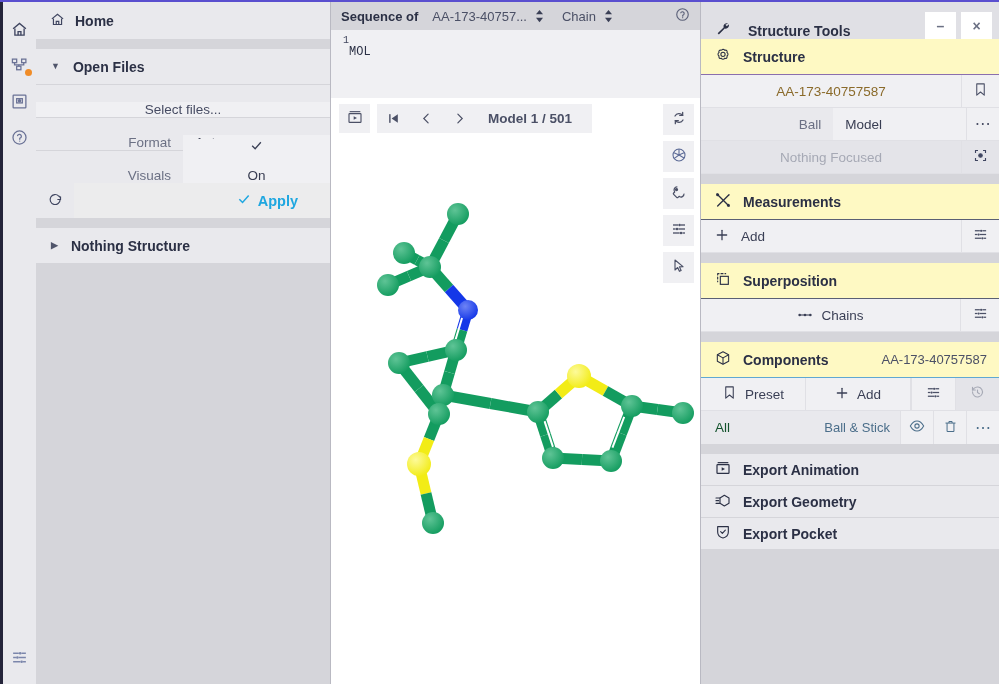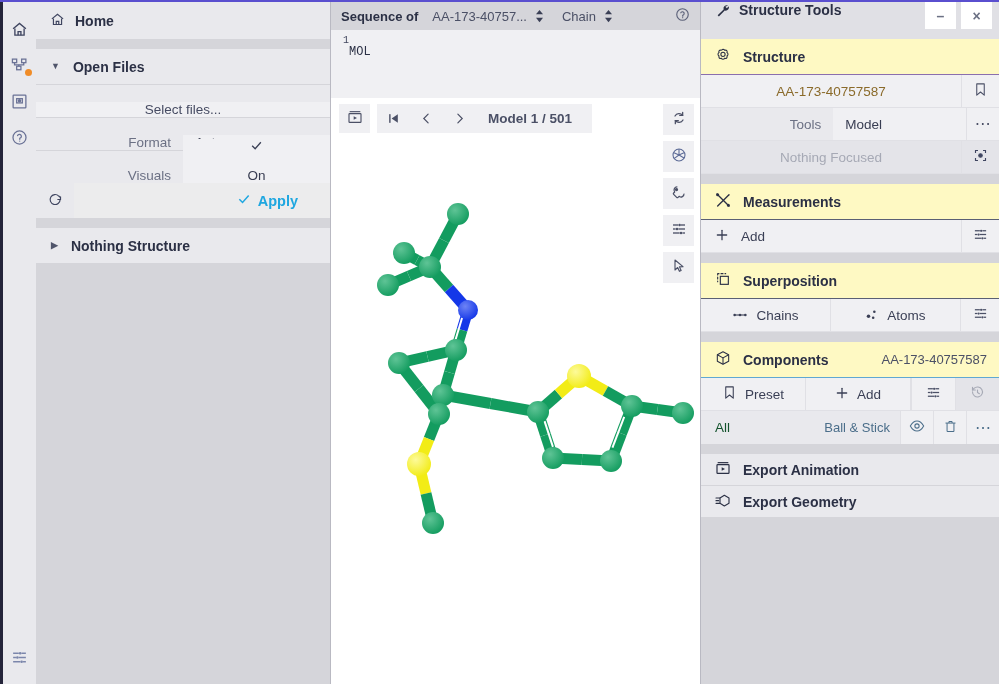--- a/index.html
+++ b/index.html
@@ -158,21 +158,21 @@
   .axes { position: absolute; left: 358px; bottom: 28px; }
 
   
   .rightpanel {
     width: 299px; flex: 0 0 299px;
     background: #d5d5da; display: flex; flex-direction: column;
     border-left: 1px solid #b9b9c2;
   }
   .rp-title {
     height: 37px; background: #e0e0e5;
-    display: flex; align-items: flex-start; gap: 8px; padding-left: 14px;
+    display: flex; align-items: flex-end; gap: 17px; padding-left: 14px;
     font-weight: bold; font-size: 14px; color: #2b3045;
   }
   .win-btns { margin-left: auto; display: flex; gap: 5px; padding-right: 7px; }
   .win-btn {
     width: 31px; height: 27px; background: #ffffff;
     display: flex; align-items: center; justify-content: center;
     cursor: pointer; color: #6b7084; font-size: 14px;
   }
   .rp-section {
     height: 36px; background: #fef9c3;
@@ -620,21 +620,21 @@
       <div class="rp-icobtn">
         <span>
           <svg width="15" height="15" viewBox="0 0 24 24" fill="none" stroke="#4b5066" stroke-width="1.7" stroke-linejoin="round">
             <path d="M6 3 H18 V21 L12 16 L6 21 Z"></path>
           </svg>
         </span>
       </div>
     </div>
 
     <div class="rp-row">
-      <div class="rp-lbl">Tools</div>
+      <div class="rp-lbl">Ball</div>
       <div class="rp-val">Model</div>
       <div class="rp-icobtn">
         <span style="color:#4b5066;font-size:16px;line-height:8px;">⋯</span>
       </div>
     </div>
 
     <div class="rp-row" style="background:#e4e4e9">
       <div class="rp-main muted">Nothing Focused</div>
       <div class="rp-icobtn nobg">
         <span>
@@ -706,30 +706,20 @@
           <svg width="16" height="10" viewBox="0 0 24 12" fill="#3a3f55">
             <circle cx="4" cy="6" r="2"></circle>
               <circle cx="12" cy="6" r="2"></circle>
               <circle cx="20" cy="6" r="2"></circle>
             <rect x="5.5" y="5.2" width="5" height="1.6"></rect>
               <rect x="13.5" y="5.2" width="5" height="1.6"></rect>
           </svg>
         </span>
         <span>Chains</span>
       </div>
-      <div class="rp-half">
-        <span>
-          <svg width="14" height="14" viewBox="0 0 24 24" fill="#3a3f55">
-            <circle cx="6" cy="16" r="3"></circle>
-              <circle cx="14" cy="18.5" r="2.2"></circle>
-              <circle cx="16" cy="8" r="2.2"></circle>
-          </svg>
-        </span>
-        <span>Atoms</span>
-      </div>
       <div class="rp-icobtn" style="border-left:none">
         <span>
           <svg width="15" height="15" viewBox="0 0 24 24" fill="none" stroke="#4b5066" stroke-width="2">
             <path d="M3 6 H11"></path>
               <path d="M15 6 H21"></path>
               <circle cx="13" cy="6" r="1.8" fill="#4b5066" stroke="none"></circle>
             <path d="M3 12 H7"></path>
               <path d="M11 12 H21"></path>
               <circle cx="9" cy="12" r="1.8" fill="#4b5066" stroke="none"></circle>
             <path d="M3 18 H13"></path>
@@ -839,17 +829,26 @@
       <span>
         <svg width="16" height="16" viewBox="0 0 24 24" fill="none" stroke="#2b3045" stroke-width="1.7" stroke-linejoin="round">
           <path d="M14 5 L21 9 V17 L14 21 L7.5 17 V9 Z"></path>
           <path d="M1.5 9 H7" stroke-linecap="round"></path>
             <path d="M1.5 13 H5.5" stroke-linecap="round"></path>
           <path d="M1.5 17 H7" stroke-linecap="round"></path>
         </svg>
       </span>
       <span>Export Geometry</span>
     </div>
+    <div class="export-row">
+      <span>
+        <svg width="16" height="16" viewBox="0 0 24 24" fill="none" stroke="#2b3045" stroke-width="1.7" stroke-linejoin="round">
+          <path d="M4 4 H20 V12 C20 17 16 20 12 21 C8 20 4 17 4 12 Z"></path>
+          <path d="M8.5 11.5 L11 14 L15.5 9.2" stroke-linecap="round"></path>
+        </svg>
+      </span>
+      <span>Export Pocket</span>
+    </div>
 
     <div class="rp-fill"></div>
   </div>
 
 </div>
 
 </body></html>

